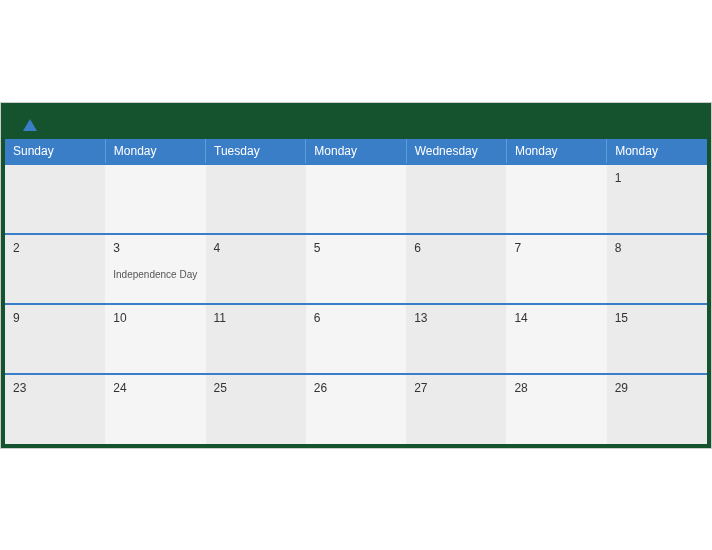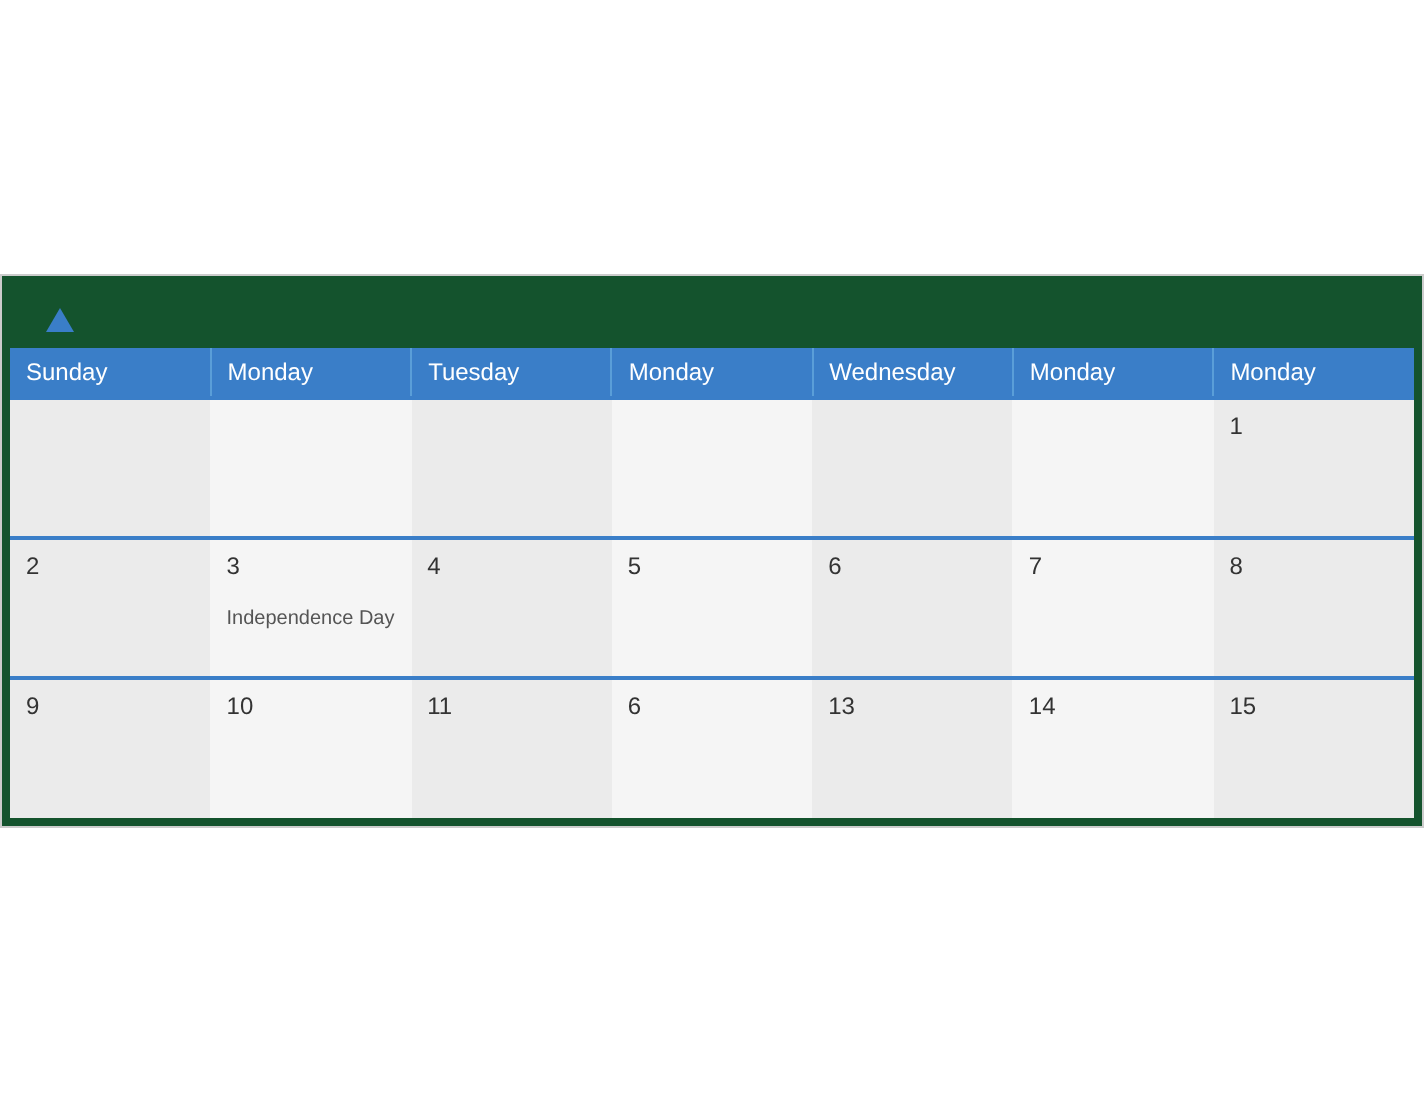--- a/index.html
+++ b/index.html
@@ -197,15 +197,38 @@
           <td>
             <span class="day-number">13</span>
           </td>
           <td>
             <span class="day-number">14</span>
           </td>
           <td>
             <span class="day-number">15</span>
           </td>
         </tr>
+        <tr>
+          <td>
+            <span class="day-number">23</span>
+          </td>
+          <td>
+            <span class="day-number">24</span>
+          </td>
+          <td>
+            <span class="day-number">25</span>
+          </td>
+          <td>
+            <span class="day-number">26</span>
+          </td>
+          <td>
+            <span class="day-number">27</span>
+          </td>
+          <td>
+            <span class="day-number">28</span>
+          </td>
+          <td>
+            <span class="day-number">29</span>
+          </td>
+        </tr>
       </tbody>
   </table>
 </div>
 
 </body></html>

